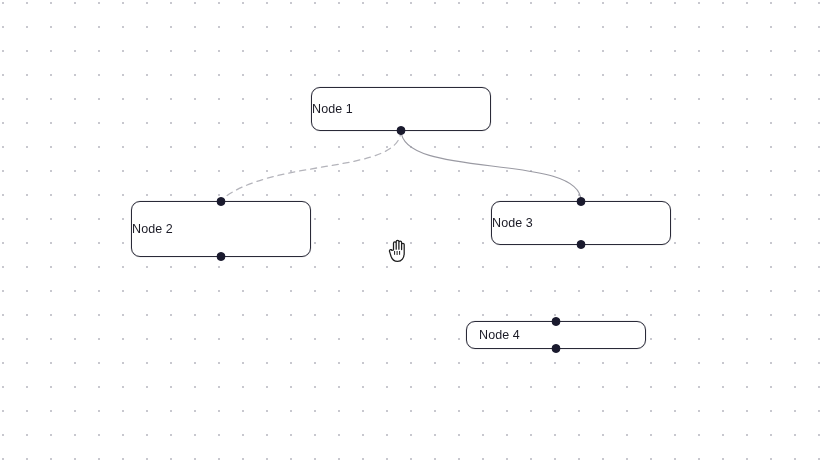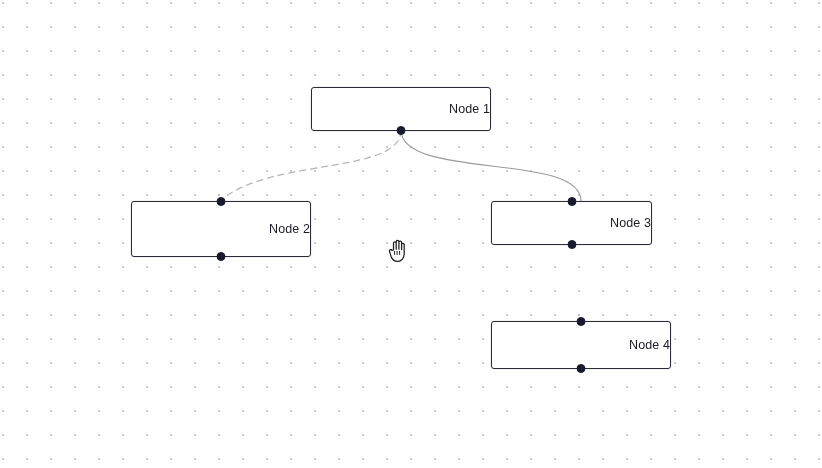--- a/index.html
+++ b/index.html
@@ -34,24 +34,24 @@
 
   .edge-path {
     fill: none;
   }
 
   .node {
     position: absolute;
     box-sizing: border-box;
     background: #ffffff;
     border: 1px solid #2a2a38;
-    border-radius: 3px;
+    border-radius: 9px;
     display: flex;
     align-items: center;
-    justify-content: flex-end;
+    justify-content: flex-start;
     font-size: 12.5px;
     color: #1b1b26;
     letter-spacing: 0.1px;
     z-index: 3;
     cursor: grab;
     box-shadow: 0 0 0 0.5px rgba(40,40,60,0.12);
   }
 
   .node-label {
     pointer-events: none;
@@ -95,26 +95,26 @@
   <div id="nodes-layer">
       <div class="node" style="left: 311px; top: 87px; width: 180px; height: 44px; background: rgb(255, 255, 255); border-color: rgb(42, 42, 56); color: rgb(27, 27, 38);">
         <span class="node-label">Node 1</span>
         <div class="handle bottom" style="background: rgb(26, 26, 46); border-color: rgb(26, 26, 46);"></div>
       </div>
       <div class="node" style="left: 131px; top: 201px; width: 180px; height: 56px; background: rgb(255, 255, 255); border-color: rgb(42, 42, 56); color: rgb(27, 27, 38);">
         <span class="node-label">Node 2</span>
         <div class="handle top" style="background: rgb(26, 26, 46); border-color: rgb(26, 26, 46);"></div>
         <div class="handle bottom" style="background: rgb(26, 26, 46); border-color: rgb(26, 26, 46);"></div>
       </div>
-      <div class="node" style="left: 491px; top: 201px; width: 161px; height: 44px; background: rgb(255, 255, 255); border-color: rgb(42, 42, 56); color: rgb(27, 27, 38);">
+      <div class="node" style="left: 491px; top: 201px; width: 180px; height: 44px; background: rgb(255, 255, 255); border-color: rgb(42, 42, 56); color: rgb(27, 27, 38);">
         <span class="node-label">Node 3</span>
         <div class="handle top" style="background: rgb(26, 26, 46); border-color: rgb(26, 26, 46);"></div>
         <div class="handle bottom" style="background: rgb(26, 26, 46); border-color: rgb(26, 26, 46);"></div>
       </div>
-      <div class="node" style="left: 491px; top: 321px; width: 180px; height: 48px; background: rgb(255, 255, 255); border-color: rgb(42, 42, 56); color: rgb(27, 27, 38);">
+      <div class="node" style="left: 466px; top: 321px; width: 180px; height: 28px; background: rgb(255, 255, 255); border-color: rgb(42, 42, 56); color: rgb(27, 27, 38); padding-left: 12px;">
         <span class="node-label">Node 4</span>
         <div class="handle top" style="background: rgb(26, 26, 46); border-color: rgb(26, 26, 46);"></div>
         <div class="handle bottom" style="background: rgb(26, 26, 46); border-color: rgb(26, 26, 46);"></div>
       </div>
     </div>
 
   <svg id="grab-cursor" viewBox="0 0 24 26" style="left: 386px; top: 238px;">
     <path d="M7.5 12.0 L7.5 5.2 a1.35 1.35 0 0 1 2.7 0 L10.2 11.2
              L10.2 3.6 a1.35 1.35 0 0 1 2.7 0 L12.9 11.2
              L12.9 4.4 a1.35 1.35 0 0 1 2.7 0 L15.6 11.6

